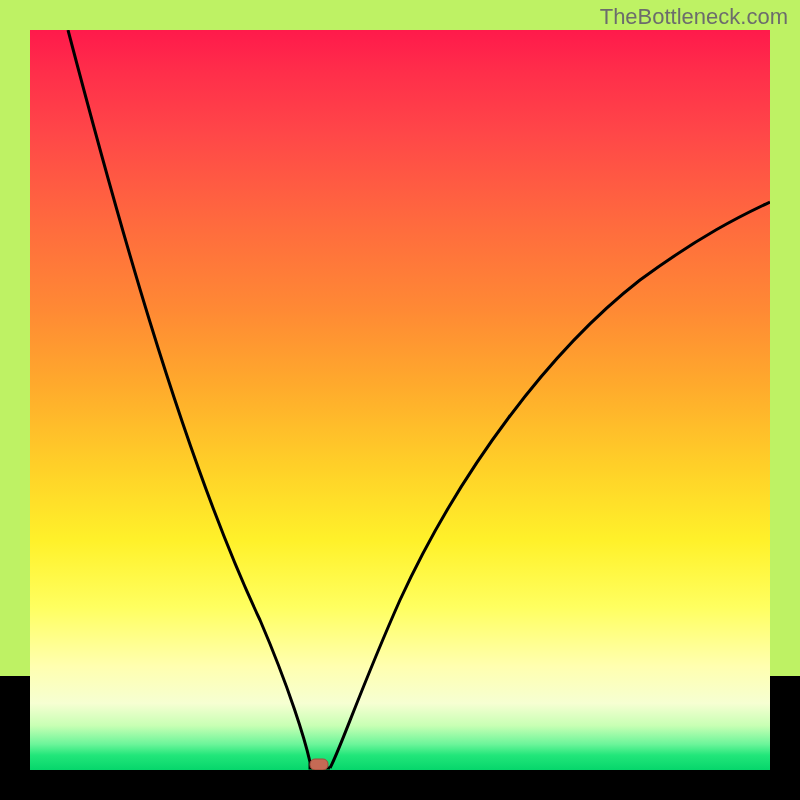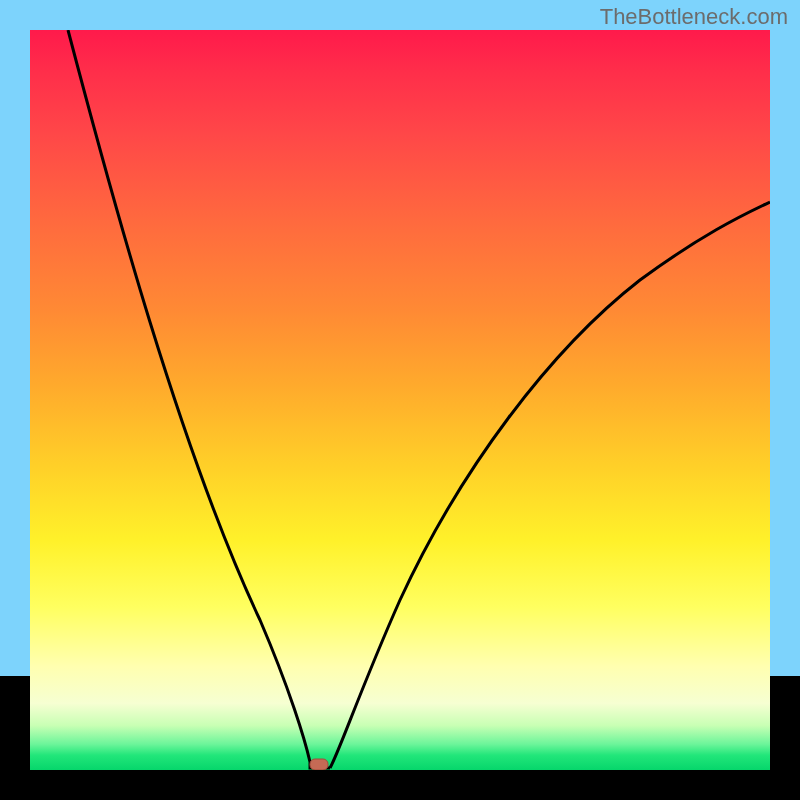--- a/index.html
+++ b/index.html
@@ -8,21 +8,21 @@
     width: 800px;
     height: 800px;
     background: #000;
     overflow: hidden;
     font-family: Arial, Helvetica, sans-serif;
   }
   .frame {
     position: relative;
     width: 800px;
     height: 676px;
-    background: #7dd3fc;
+    background: #bef264;
   }
   .plot-area {
     position: absolute;
     left: 30px;
     top: 30px;
     width: 740px;
     height: 740px;
     
     background: linear-gradient(to bottom,
       #ff1a4b 0%,

